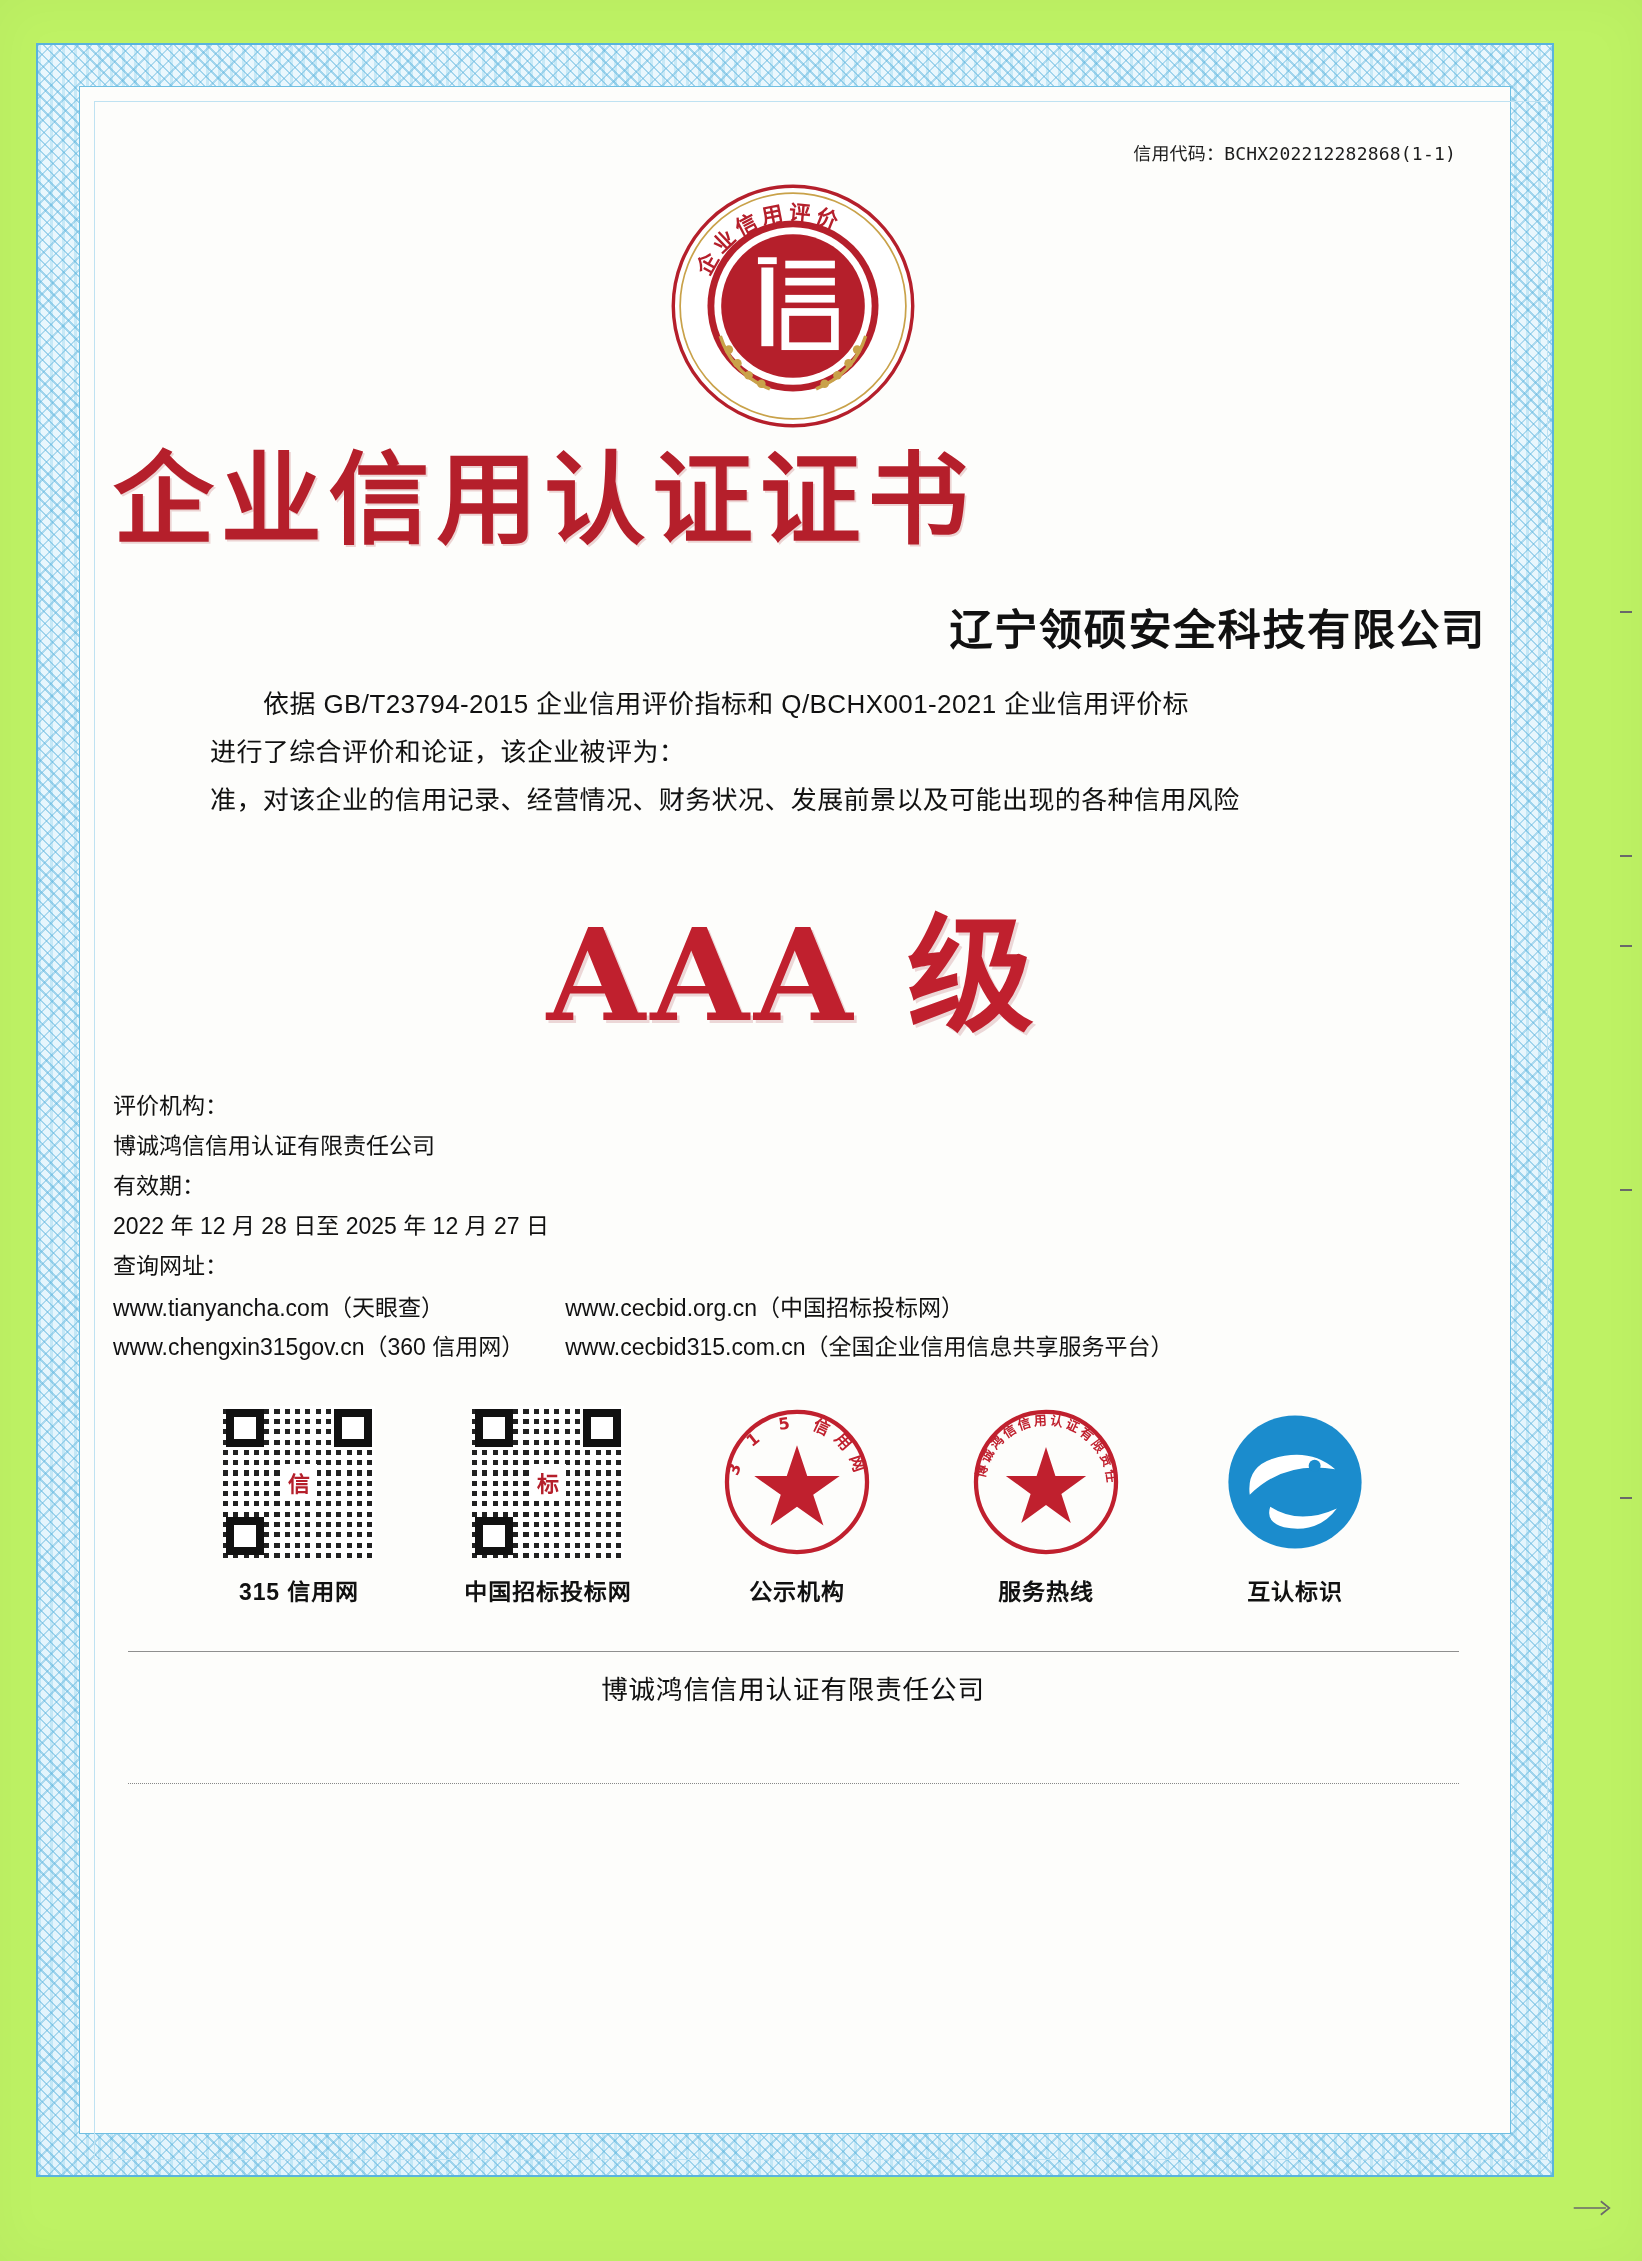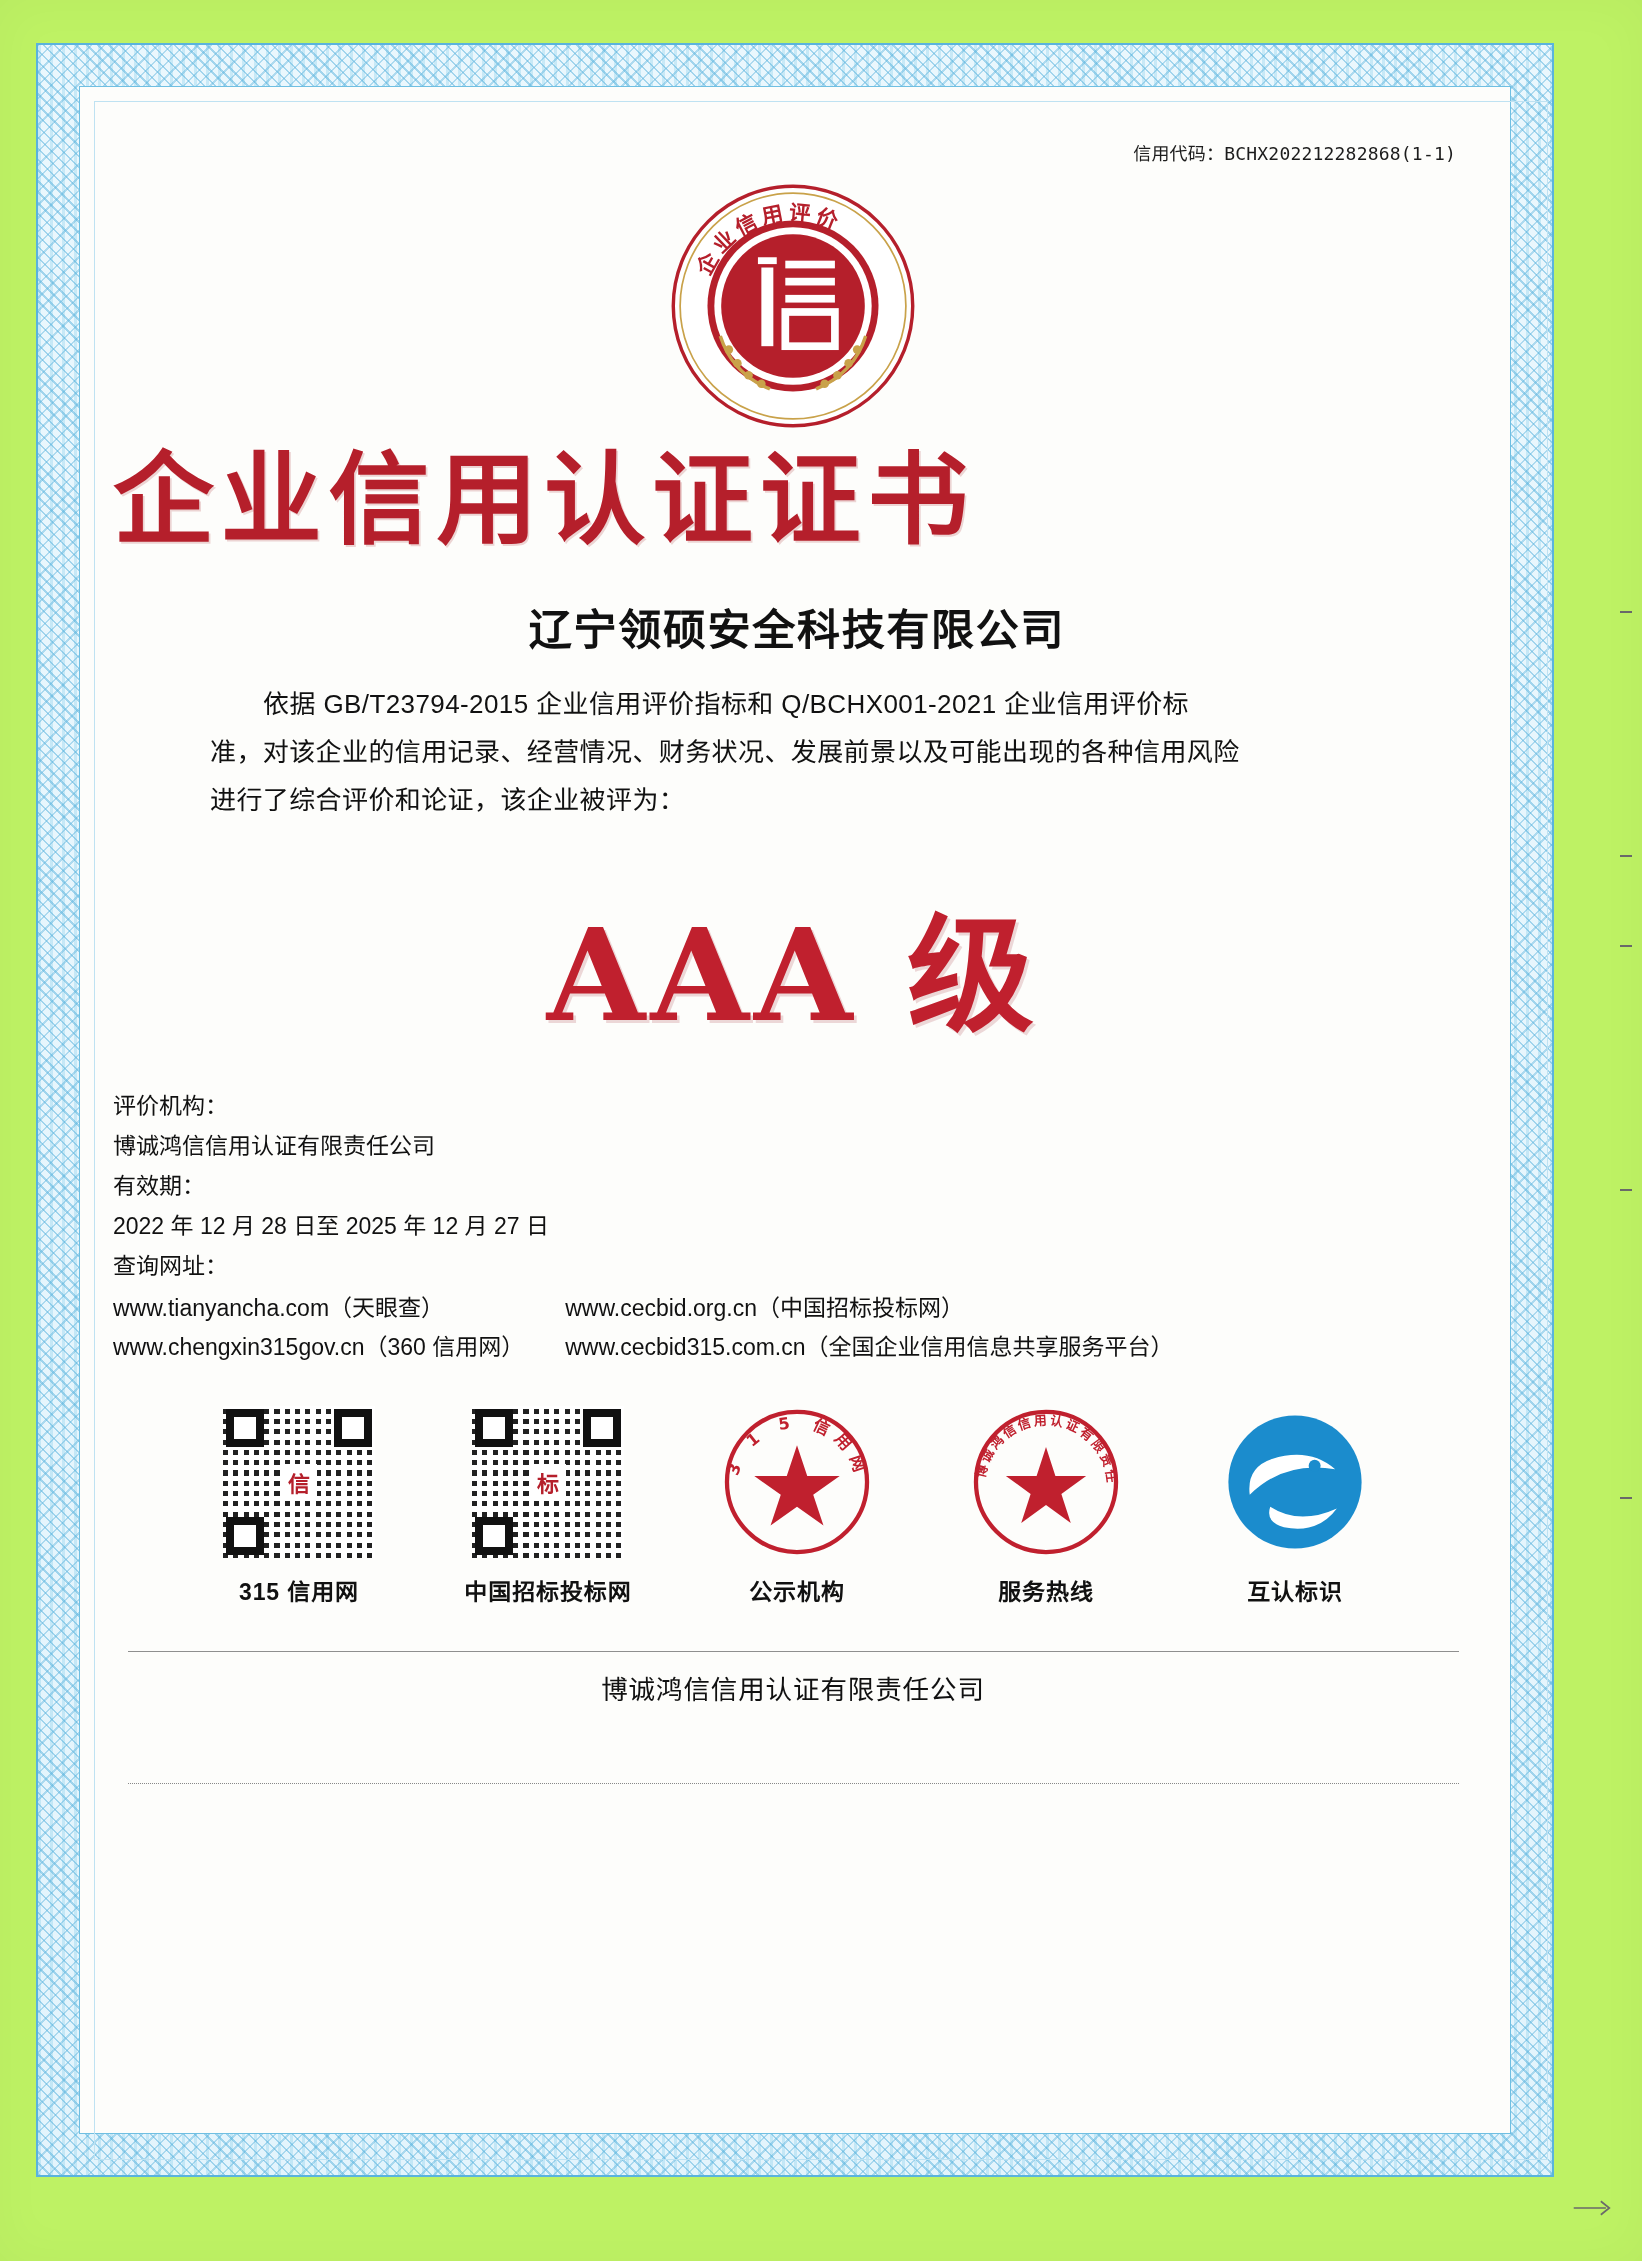--- a/index.html
+++ b/index.html
@@ -116,23 +116,23 @@
     font-weight: 700;
     color: #b51f2b;
     letter-spacing: 6.8px;
     text-shadow: 1.7px 1.7px 0 rgba(160,25,35,0.18);
     line-height: 1.1;
   }
 
   .company-name {
     position: absolute;
     top: 475px;
-    left: 4px;
+    left: 13px;
     width: 100%;
-    text-align: center;
+    text-align: right;
     font-family: "DejaVu Sans", sans-serif;
     font-size: 43px;
     font-weight: 700;
     color: #111;
     letter-spacing: 1.7px;
   }
 
   
   .body-text {
     position: absolute;
@@ -351,22 +351,22 @@
         </text>
       </svg>
     </div>
 
     <div class="main-title">企业信用认证证书</div>
 
     <div class="company-name">辽宁领硕安全科技有限公司</div>
 
     <div class="body-text">
       <p class="indent">依据 GB/T23794-2015 企业信用评价指标和 Q/BCHX001-2021 企业信用评价标</p>
+      <p>进行了综合评价和论证，该企业被评为：</p>
       <p>准，对该企业的信用记录、经营情况、财务状况、发展前景以及可能出现的各种信用风险</p>
-      <p>进行了综合评价和论证，该企业被评为：</p>
     </div>
 
     <div class="grade">AAA 级</div>
 
     <div class="info">
       <div class="row">评价机构：</div>
       <div class="row">博诚鸿信信用认证有限责任公司</div>
       <div class="row">有效期：</div>
       <div class="row">2022 年 12 月 28 日至 2025 年 12 月 27 日</div>
       <div class="row">查询网址：</div>

